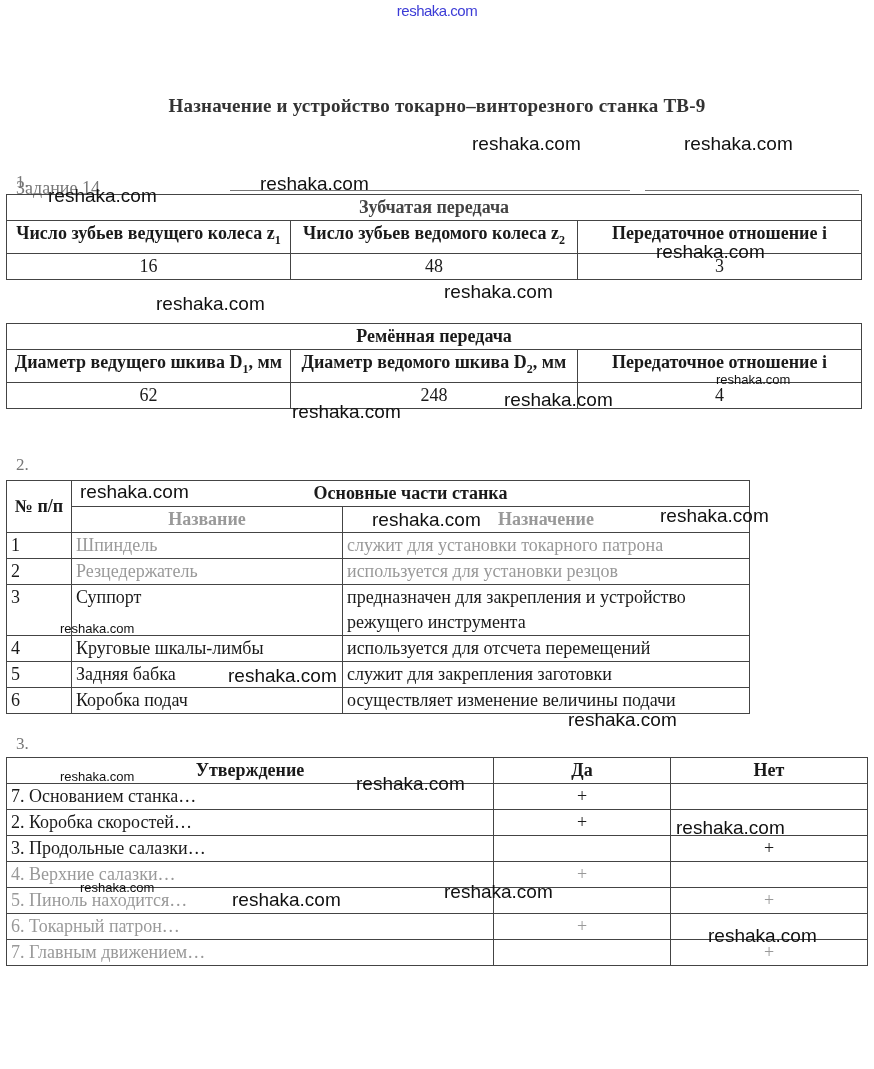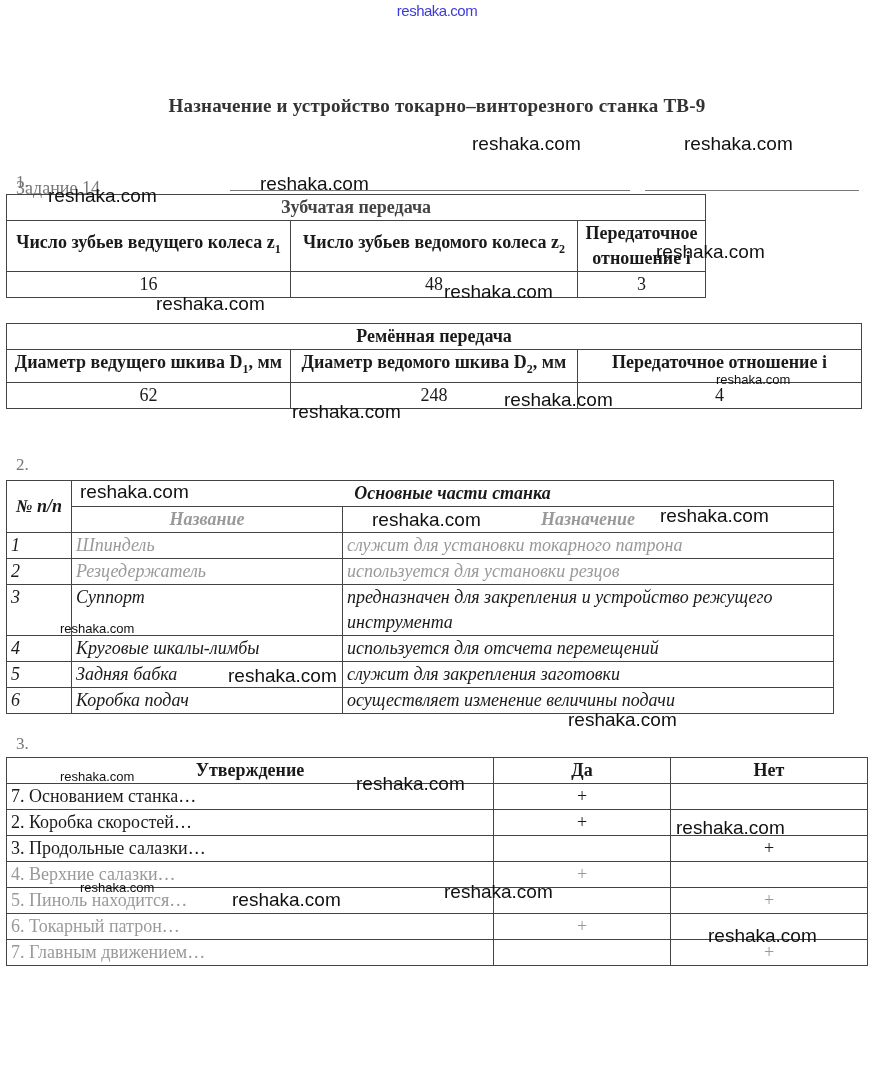--- a/index.html
+++ b/index.html
@@ -37,21 +37,21 @@
 <body>
 
 <div class="abs wm-top">reshaka.com</div>
 
 <div class="abs title">Назначение и устройство токарно–винторезного станка ТВ-9</div>
 <div class="abs task">Задание 14</div>
 <div class="abs num" style="left:16px;top:172px;">1.</div>
 <div class="abs topline"></div>
 <div class="abs topline2"></div>
 
-<table style="left:6px;top:194px;width:700px;">
+<table style="left:6px;top:194px;width:856px;">
   <tbody>
       <tr>
     <td colspan="3" class="center" style="font-weight:bold;color:#444;">Зубчатая передача</td>
   </tr>
   <tr>
     <th style="width:275px;"><span>Число зубьев ведущего колеса z</span><sub>1</sub></th>
     <th style="width:278px;margin-top:23px;"><span>Число зубьев ведомого колеса z</span><sub>2</sub></th>
     <th style="vertical-align:top;"><span>Передаточное отношение i</span></th>
   </tr>
   <tr>
@@ -75,21 +75,21 @@
   <tr>
     <td class="center">62</td>
     <td class="center">248</td>
     <td class="center">4</td>
   </tr>
 </tbody>
   </table>
 
 <div class="abs num" style="left:16px;top:455px;">2.</div>
 
-<table style="left:6px;top:480px;width:828px;font-style:italic;">
+<table style="left:6px;top:480px;width:744px;">
   <tbody>
       <tr>
     <th rowspan="2" class="center" style="width:56px;">№ п/п</th>
     <th colspan="2" class="center">Основные части станка</th>
   </tr>
   <tr>
     <th class="center faded" style="width:262px;">Название</th>
     <th class="center faded">Назначение</th>
   </tr>
   <tr>

